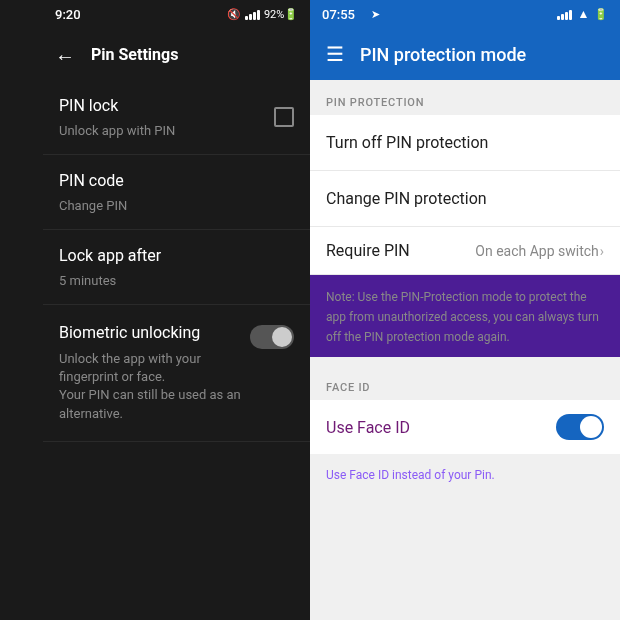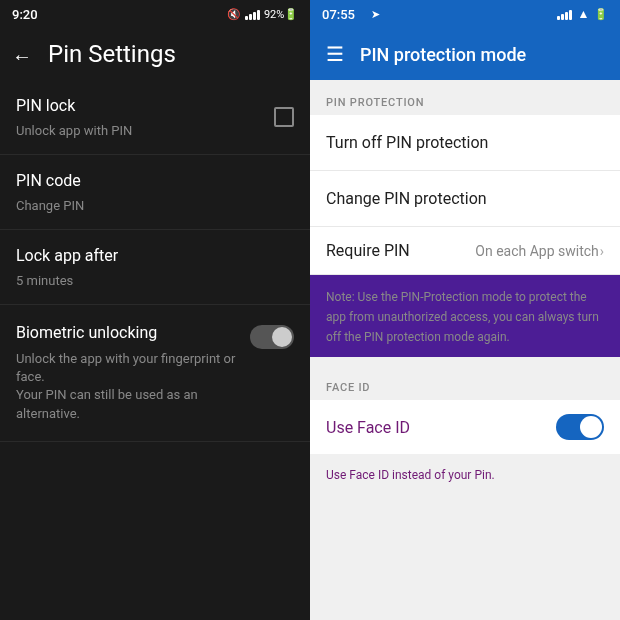--- a/index.html
+++ b/index.html
@@ -12,20 +12,21 @@
     }
 
     
     .left-panel {
       width: 310px;
       height: 620px;
       background: #1a1a1a;
       color: #ffffff;
       display: flex;
       flex-direction: column;
+      padding-left: 43px;
     }
 
     .status-bar-left {
       display: flex;
       justify-content: space-between;
       align-items: center;
       padding: 6px 12px;
       height: 28px;
     }
 
@@ -49,22 +50,22 @@
       height: 52px;
     }
 
     .back-icon {
       color: #ffffff;
       font-size: 20px;
       cursor: pointer;
     }
 
     .screen-title {
-      font-size: 24px;
-      font-weight: 400;
+      font-size: 16px;
+      font-weight: 700;
       color: #ffffff;
     }
 
     .menu-item {
       padding: 16px 16px;
       display: flex;
       justify-content: space-between;
       align-items: center;
       border-bottom: 1px solid #2a2a2a;
       cursor: pointer;
@@ -269,21 +270,21 @@
       right: 2px;
     }
 
     .face-id-note {
       padding: 10px 16px;
       background: #f0f0f0;
     }
 
     .face-id-note-text {
       font-size: 12px;
-      color: #701a75;
+      color: #8b5cf6;
     }
 
     .signal-bars {
       display: flex;
       align-items: flex-end;
       gap: 1px;
       height: 12px;
     }
 
     .bar {

